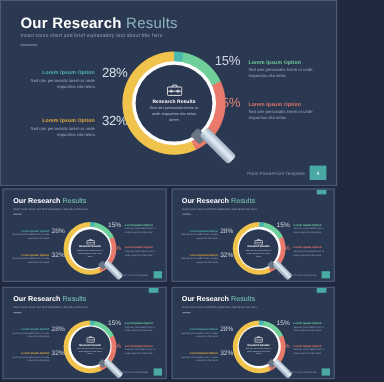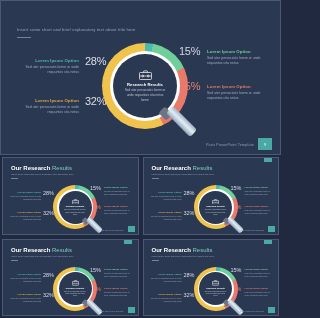--- a/index.html
+++ b/index.html
@@ -111,20 +111,24 @@
 
   .t-foot{position:absolute;right:14px;bottom:3px;font-size:2px;color:#8b9ab2;white-space:nowrap;}
   .t-badge{position:absolute;right:3px;bottom:2px;width:7px;height:6px;background:#4aa9a2;}
 </style>
 </head>
 <body>
 
 <div id="hero" class="slide">
   <div class="inner">
 
+    <div class="hero-title">
+      <span>Our Research</span>
+      <span class="accent">Results</span>
+    </div>
     <div class="hero-sub">Insert some short and brief explanatory text about title here</div>
     <div class="hero-rule"></div>
 
     <div class="lblock" id="lb1">
       <div class="lhead" style="color:#4db8ad">Lorem Ipsum Option</div>
       <div class="lbody">Sed uter persociatis lorem or unde requuntos cita netus</div>
       <div class="lpct">28%</div>
     </div>
 
     <div class="lblock" id="lb2">

